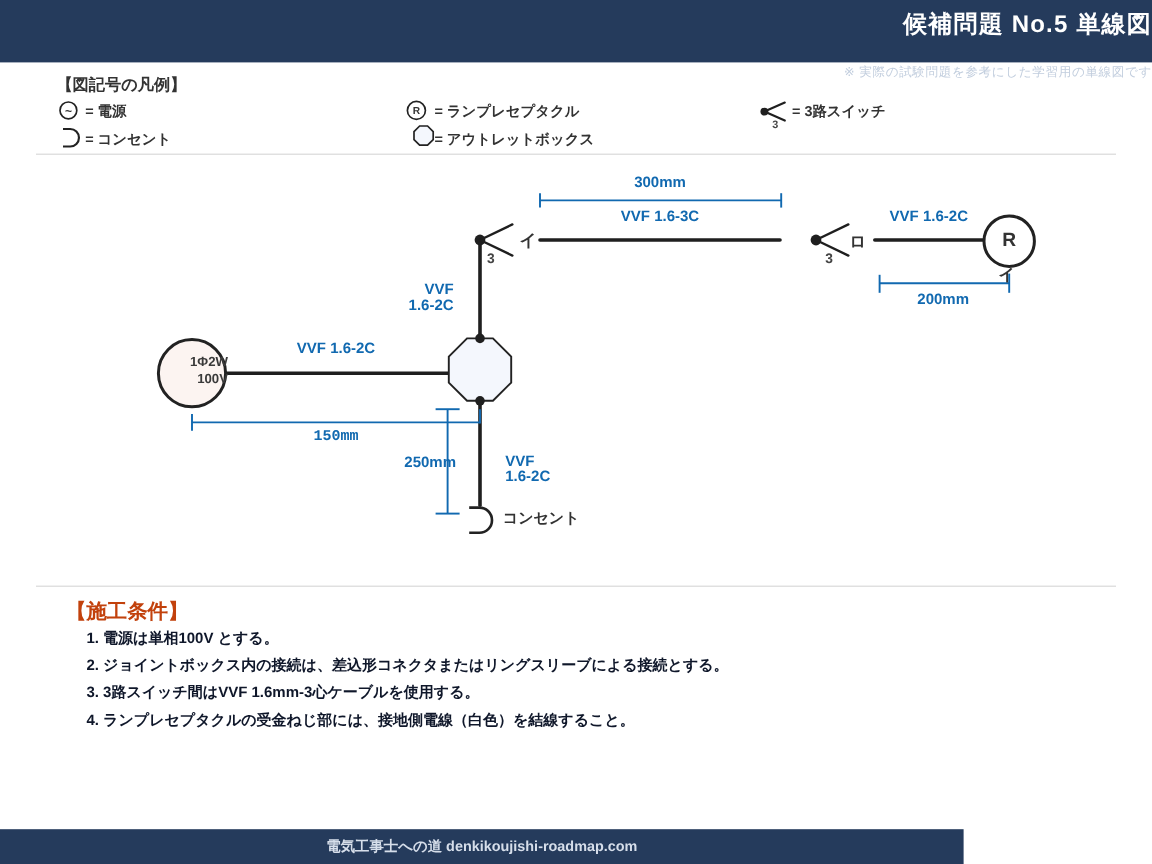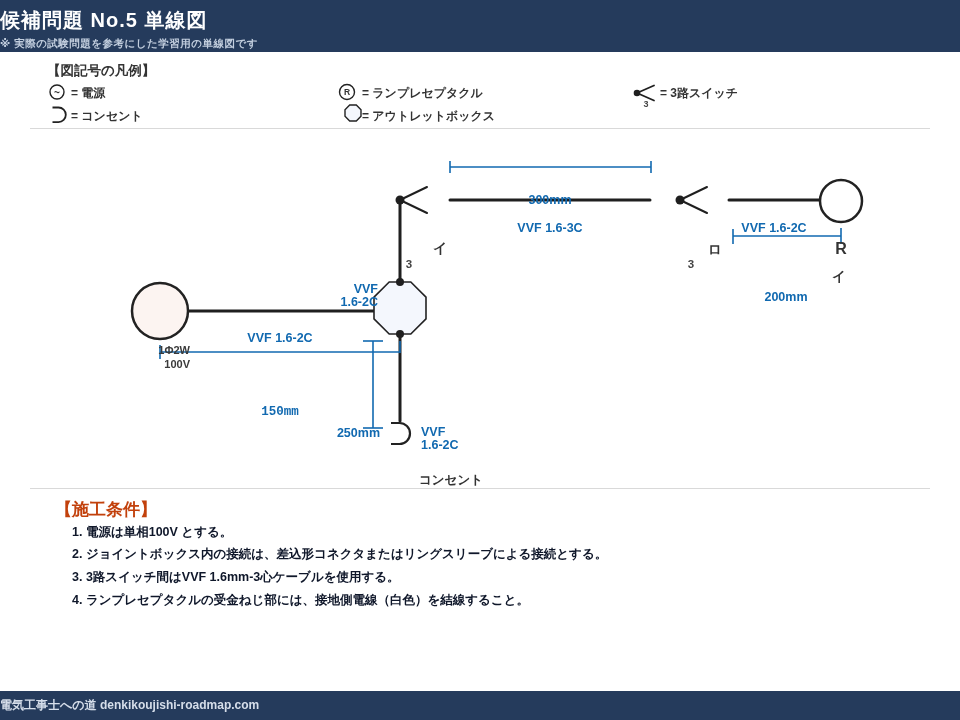--- a/index.html
+++ b/index.html
@@ -4,47 +4,47 @@
 <style>
   :root{
     --navy:#253b5c; --blue:#1169b0; --cable:#1f1f1f;
     --box_fill:#f4f7fd; --power_fill:#fcf4f1;
   }
   html,body{margin:0;padding:0;background:#fff;}
   .page{position:relative;width:960px;height:720px;background:#fff;overflow:hidden;
         font-family:"Liberation Sans","DejaVu Sans",sans-serif;}
   
   .topbar{position:absolute;top:0;left:0;width:960px;height:52px;background:var(--navy);
-          color:#fff;text-align:left;}
+          color:#fff;text-align:right;}
   .topbar h1{margin:0;padding-top:7px;font-size:20px;font-weight:bold;letter-spacing:1px;}
-  .topbar .subtitle{margin-top:3px;font-size:10.5px;font-weight:bold;color:#c2cede;letter-spacing:.5px;}
+  .topbar .subtitle{margin-top:19px;font-size:10.5px;font-weight:normal;color:#c2cede;letter-spacing:.5px;}
   
   .sep{position:absolute;left:30px;width:900px;height:1px;background:#d9d9d9;}
   
-  .lbl{position:absolute;font-weight:bold;white-space:nowrap;margin-top:48px;}
+  .lbl{position:absolute;font-weight:bold;white-space:nowrap;}
   .blue{color:var(--blue);font-size:12.5px;}
   .dark{color:#333;}
   .ctr{text-align:center;}
   .rgt{text-align:right;}
   .two-line{line-height:13px;font-size:12.5px;}
   .legend-heading{position:absolute;left:47px;top:62px;font-size:13.5px;font-weight:bold;color:#333;}
   .legend-label{position:absolute;font-size:12px;font-weight:bold;color:#333;text-align:right;}
   .cond-heading{position:absolute;left:55px;top:498px;font-size:17px;font-weight:bold;color:#c2410c;font-family:Liberation Serif, serif;}
   .cond-item{position:absolute;left:72px;font-size:12.5px;font-weight:bold;color:#0f172a;white-space:nowrap;}
   
   svg.diagram{position:absolute;top:0;left:0;}
   .cable{stroke:var(--cable);stroke-width:3;stroke-linecap:round;fill:none;}
   .prong{stroke:var(--cable);stroke-width:2;stroke-linecap:round;fill:none;}
   .dot{fill:var(--cable);stroke:none;}
   .dim{stroke:var(--blue);stroke-width:1.6;fill:none;}
   .outline{stroke:#222;fill:none;}
   .symtext{font-family:"Liberation Sans","DejaVu Sans",sans-serif;fill:#333;font-weight:bold;}
   
-  .footer{position:absolute;left:0;top:691px;width:960px;height:29px;background:var(--navy);
-          color:#d6deea;font-size:12px;font-weight:bold;text-align:left;line-height:29px;}
+  .footer{position:absolute;left:0;top:691px;width:803px;height:29px;background:var(--navy);
+          color:#d6deea;font-size:12px;font-weight:bold;text-align:center;line-height:29px;}
 </style>
 </head>
 <body>
 
 <div class="page">
 
   <header class="topbar">
     <h1>候補問題 No.5  単線図</h1>
     <div class="subtitle">※ 実際の試験問題を参考にした学習用の単線図です</div>
   </header>

